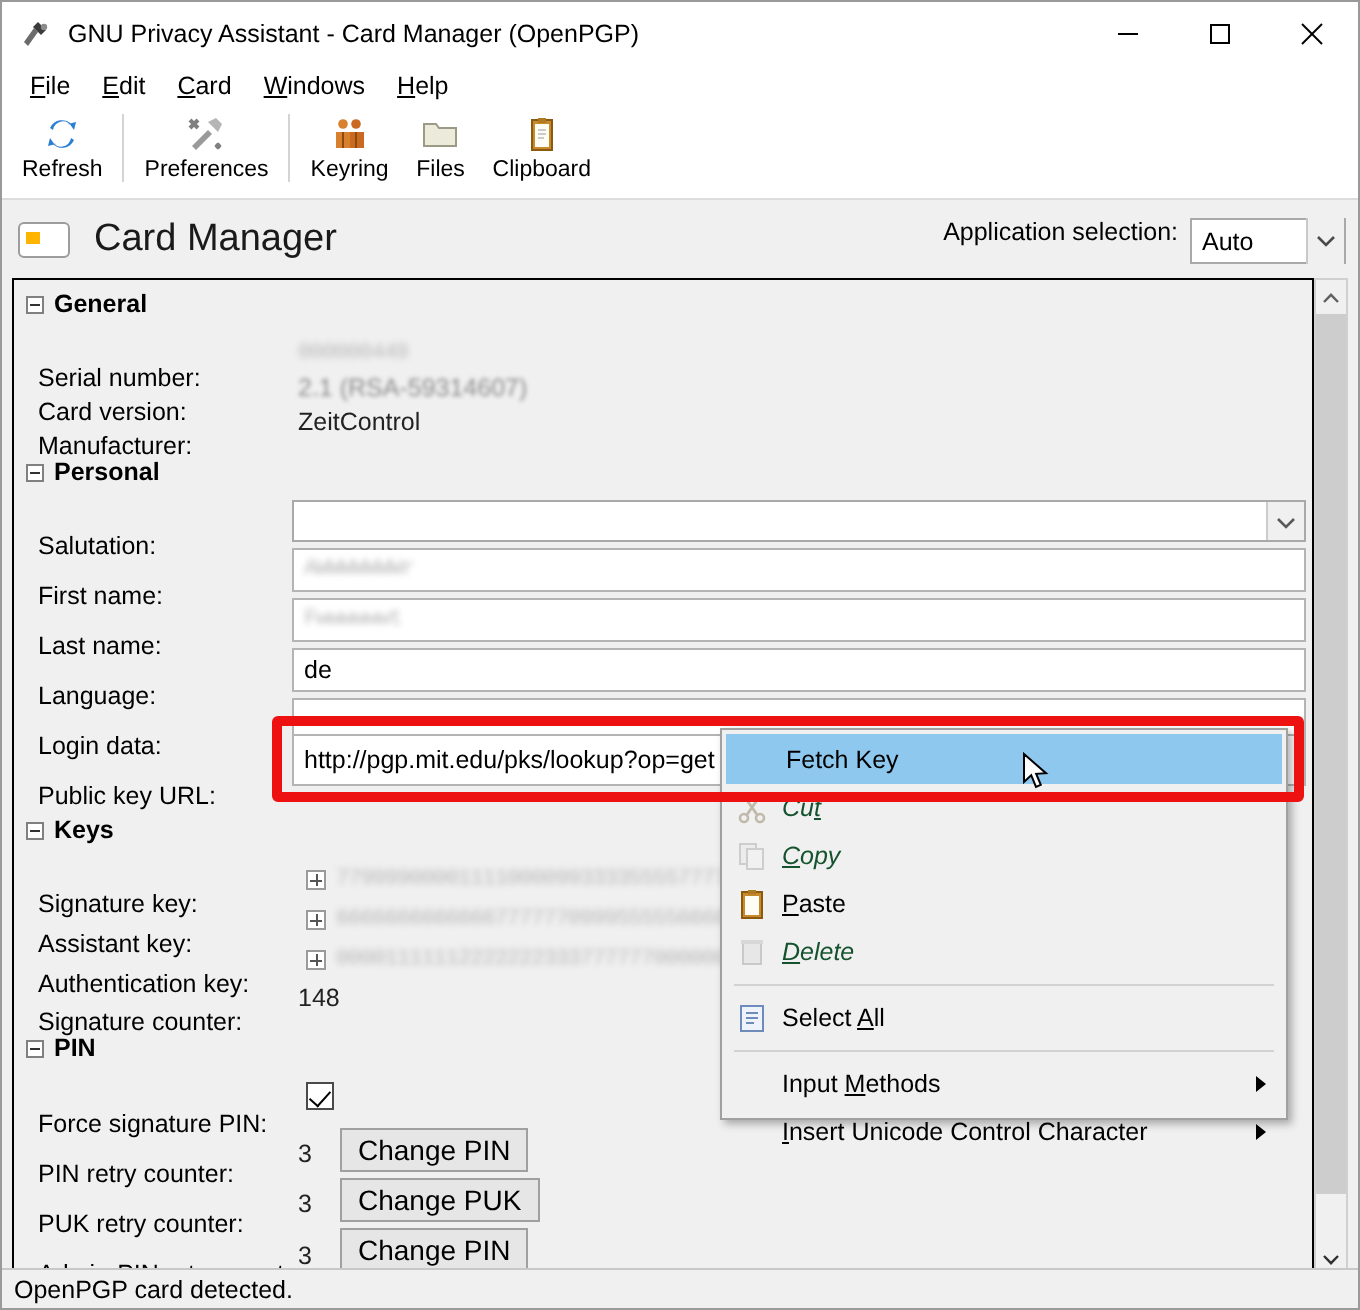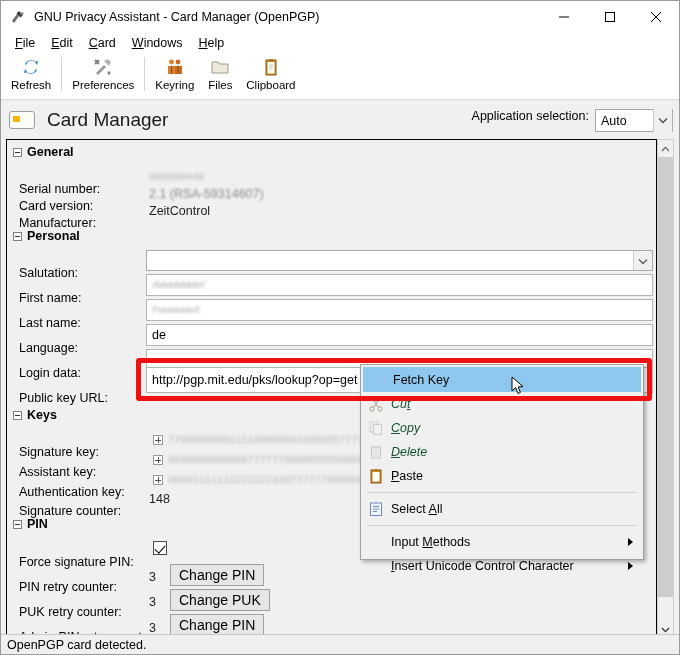--- a/index.html
+++ b/index.html
@@ -526,39 +526,39 @@
     </div>
     <div class="ctx-item disabled">
       <span class="ctx-icon">
         <svg width="16" height="16" viewBox="0 0 16 16" opacity="0.4">
           <rect x="2" y="2" width="8" height="10" fill="#e8e8e8" stroke="#9a9a9a" stroke-width="1"></rect>
           <rect x="5.5" y="4.5" width="8" height="10" fill="#f4f4f4" stroke="#9a9a9a" stroke-width="1"></rect>
         </svg>
       </span>
       <span><u>C</u>opy</span>
     </div>
-    <div class="ctx-item disabled">
-      <span class="ctx-icon">
-        <svg width="16" height="16" viewBox="0 0 16 16" opacity="0.4">
-          <rect x="3.5" y="3" width="9" height="11" fill="#dcdcdc" stroke="#909090" stroke-width="1"></rect>
-          <rect x="2.5" y="2" width="11" height="2" fill="#b5b5b5"></rect>
-        </svg>
-      </span>
-      <span><u>D</u>elete</span>
-    </div>
     <div class="ctx-item">
       <span class="ctx-icon">
         <svg width="16" height="16" viewBox="0 0 16 16">
           <rect x="3" y="2" width="10" height="13" fill="#c98a2c" stroke="#8a5a10" stroke-width="1"></rect>
           <rect x="4.5" y="4" width="7" height="9.5" fill="#fdfdf5"></rect>
           <rect x="6" y="1" width="4" height="2.2" fill="#b07a22"></rect>
         </svg>
       </span>
       <span><u>P</u>aste</span>
     </div>
+    <div class="ctx-item disabled">
+      <span class="ctx-icon">
+        <svg width="16" height="16" viewBox="0 0 16 16" opacity="0.4">
+          <rect x="3.5" y="3" width="9" height="11" fill="#dcdcdc" stroke="#909090" stroke-width="1"></rect>
+          <rect x="2.5" y="2" width="11" height="2" fill="#b5b5b5"></rect>
+        </svg>
+      </span>
+      <span><u>D</u>elete</span>
+    </div>
     <div class="ctx-sep"></div>
     <div class="ctx-item">
       <span class="ctx-icon">
         <svg width="16" height="16" viewBox="0 0 16 16">
           <rect x="2.5" y="2" width="11" height="12.5" fill="#eef3fb" stroke="#6d8bbb" stroke-width="1"></rect>
           <path d="M5 5.5 h6 M5 8 h6 M5 10.5 h4" stroke="#6d8bbb" stroke-width="1"></path>
         </svg>
       </span>
       <span>Select <u>A</u>ll</span>
     </div>

